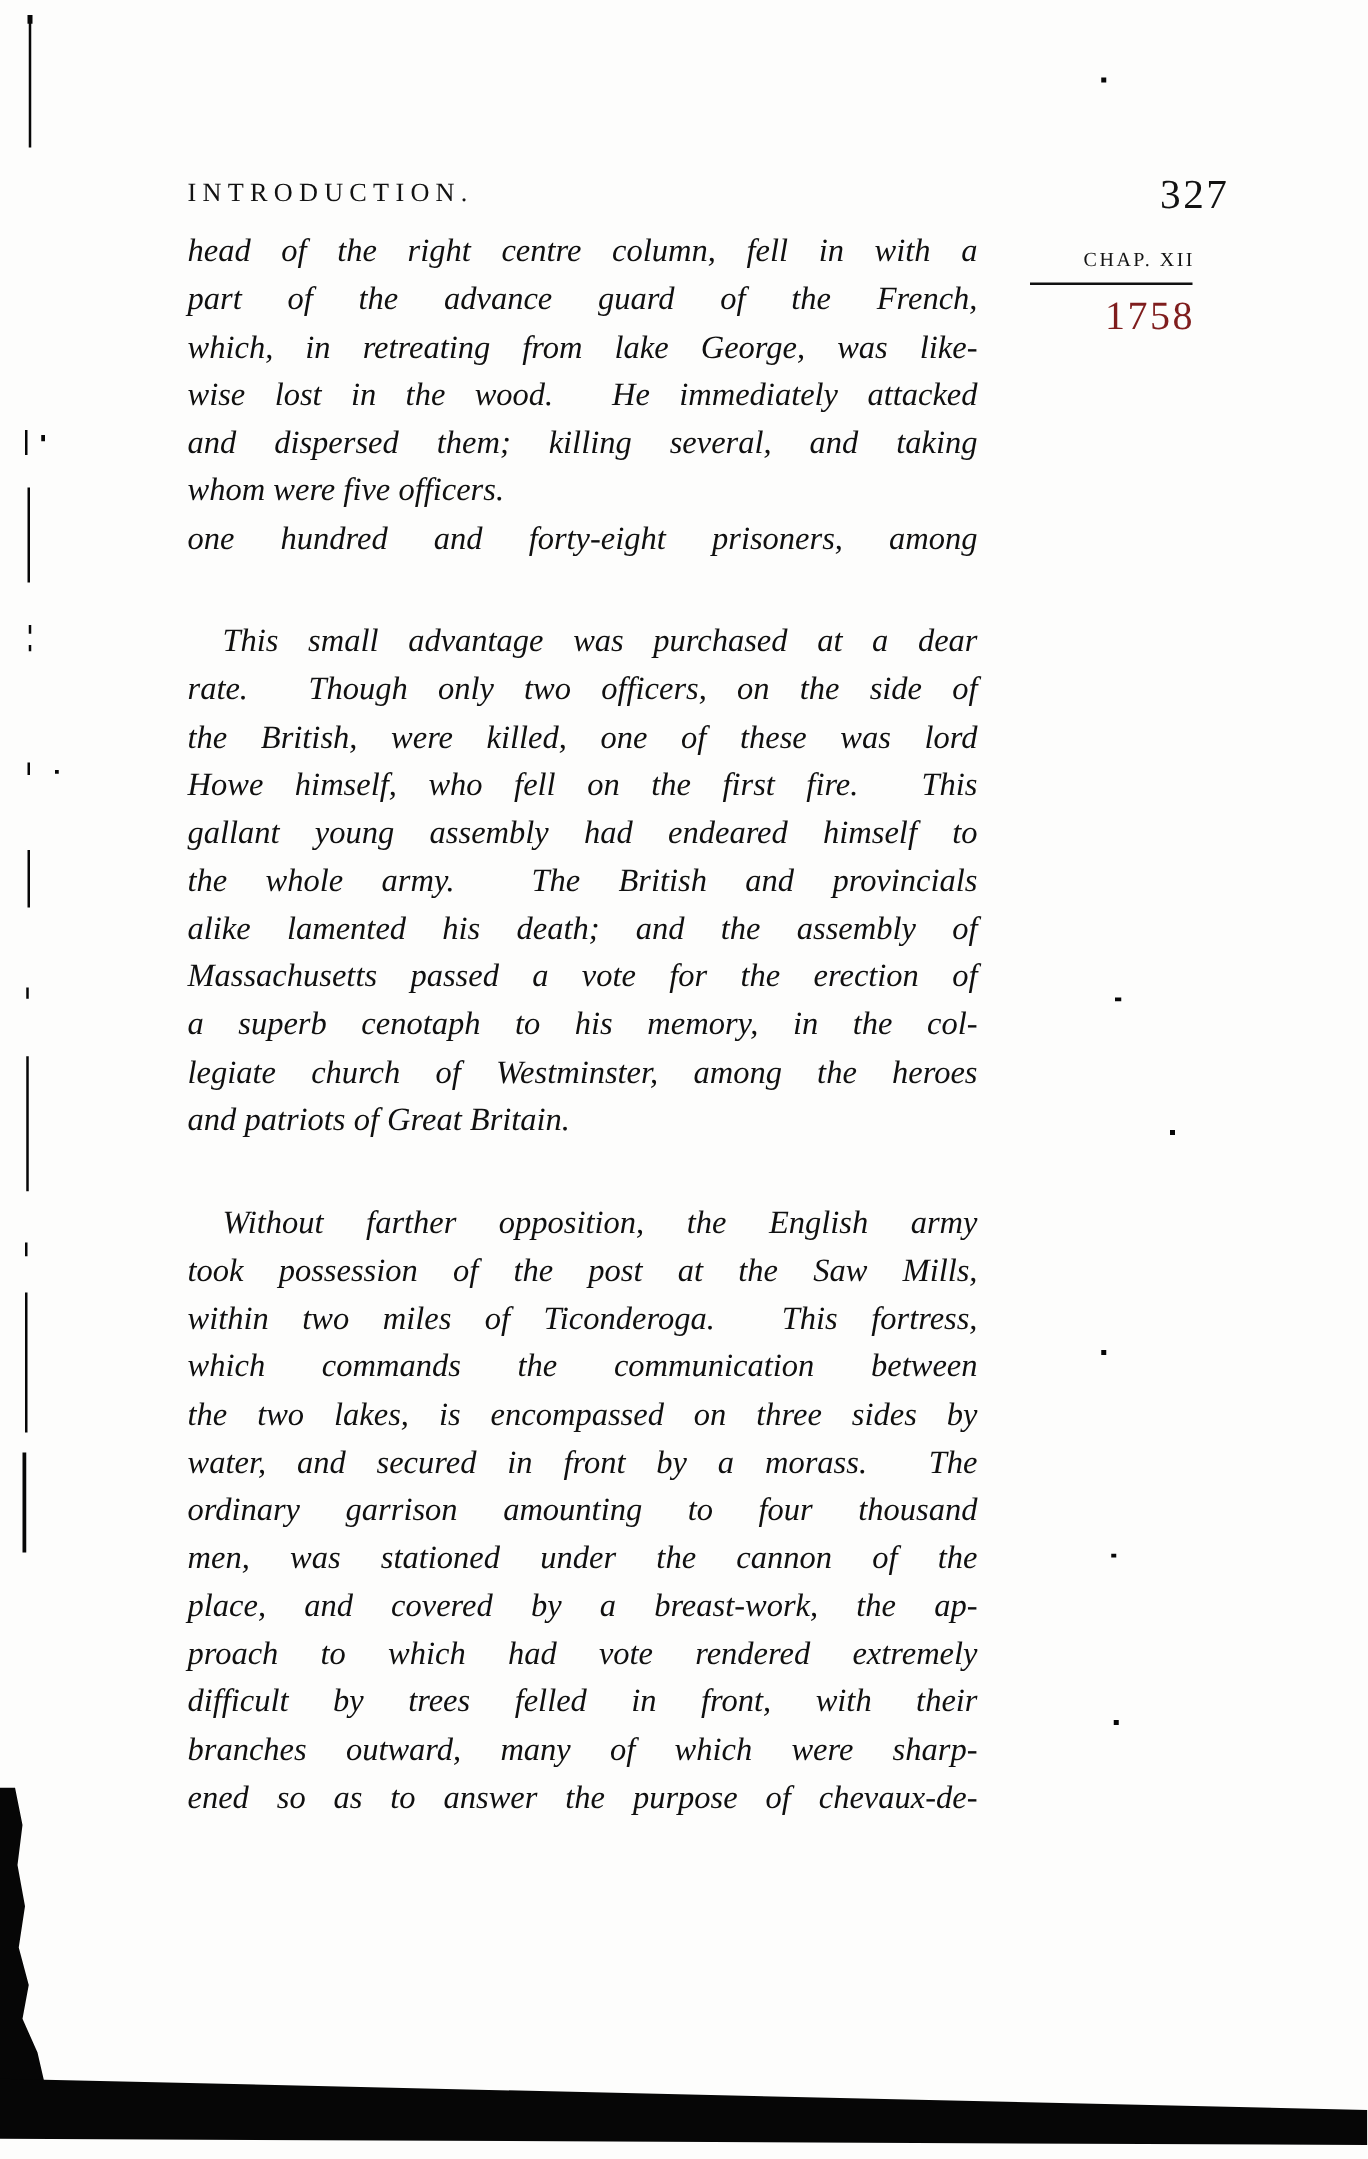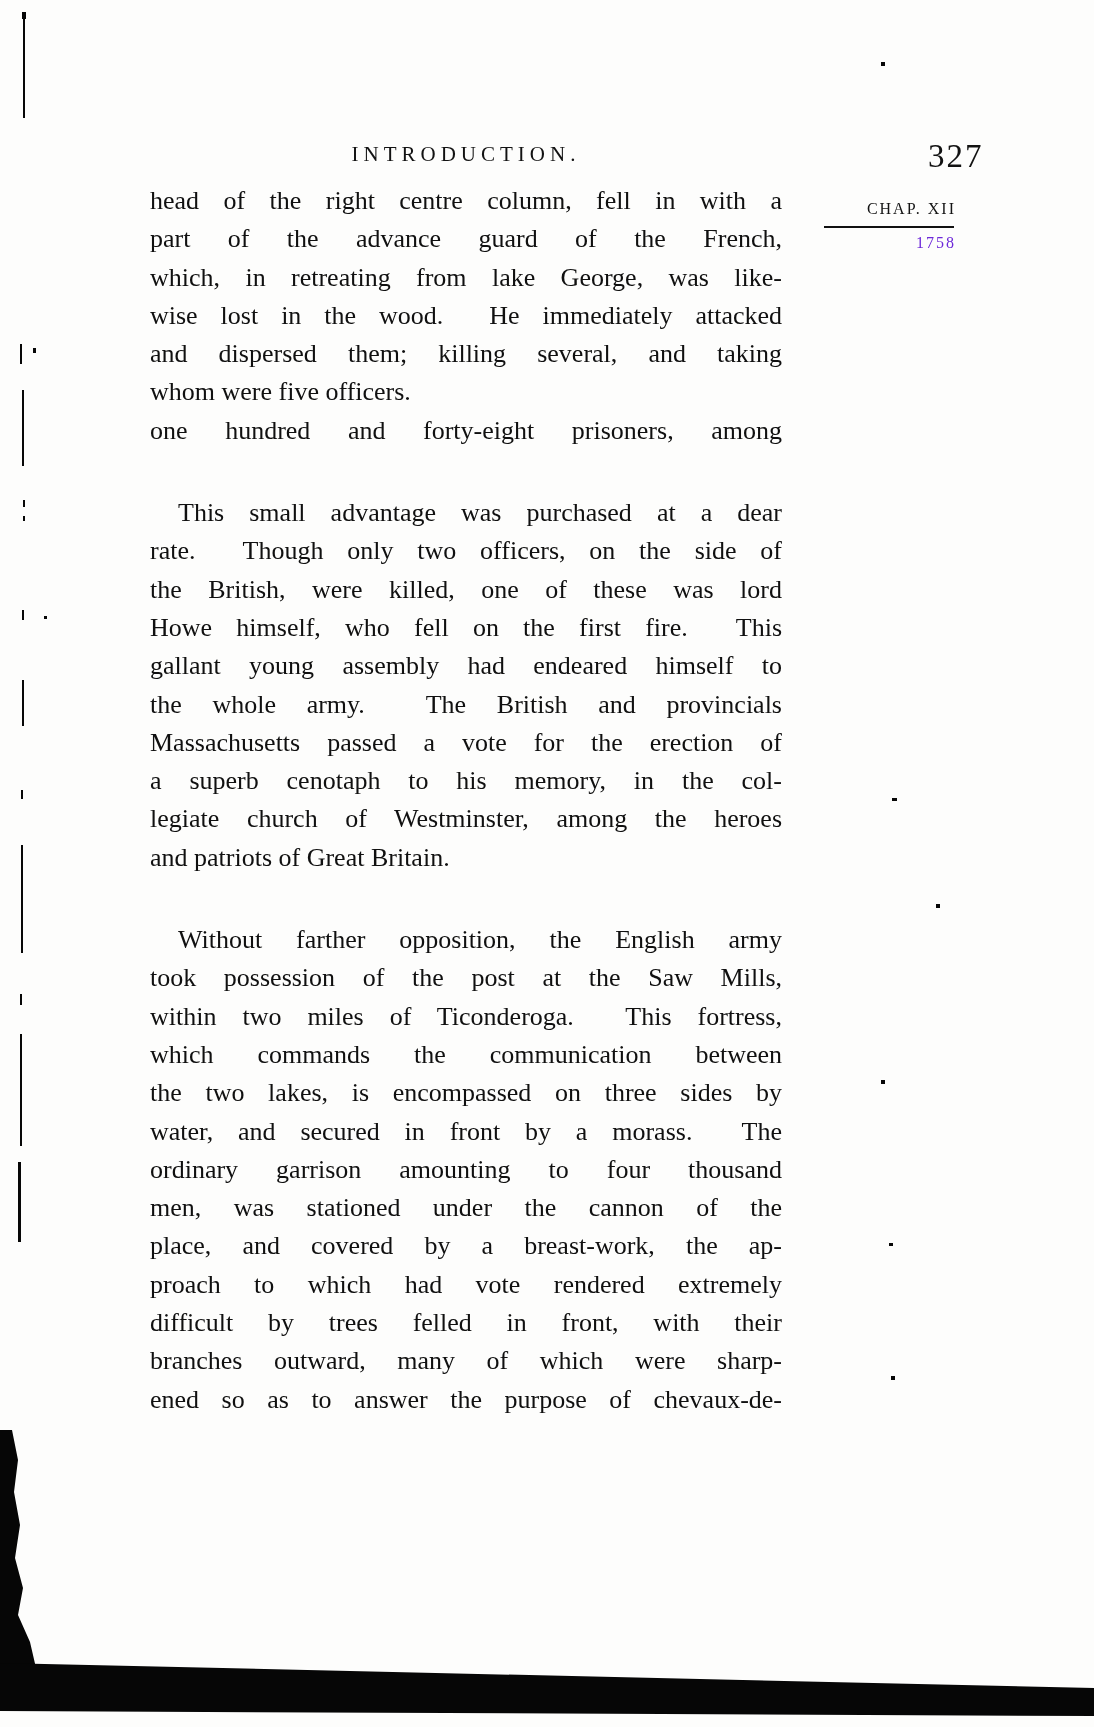--- a/index.html
+++ b/index.html
@@ -8,38 +8,38 @@
     background:#ffffff;
     font-family:"Liberation Serif","DejaVu Serif",serif;
   }
   .scan-page {
     position:relative; width:1094px; height:1727px;
     background:#fdfdfc; overflow:hidden; color:#0e0e0e;
   }
   
   .running-header {
     position:absolute; left:150px; top:142px; width:632px;
-    text-align:center; font-size:21px; letter-spacing:5px;
+    font-size:21px; letter-spacing:5px;
     color:#121212; white-space:nowrap;
   }
   .page-number {
     position:absolute; left:880px; top:138px; width:70px;
     font-size:33px; letter-spacing:2px; color:#121212;margin-left:48px;
   }
   
   .margin-note { position:absolute; left:824px; top:200px; width:132px; text-align:right; }
   .margin-chapter { font-size:16px; letter-spacing:2px; color:#141414; white-space:nowrap; }
   .margin-rule { border:none; border-top:2.5px solid #111; margin:8px 0 6px 0; width:130px; }
-  .margin-year { font-size:16px; letter-spacing:2px; color:#6d28d9; }
+  .margin-year { font-size:32px; letter-spacing:2px; color:#7f1d1d; }
   
   .body-text {
     position:absolute; left:150px; top:182px; width:632px;
     font-size:26px; line-height:38.3px; color:#101010;
   }
-  .line { text-align:justify; text-align-last:justify; }
+  .line { text-align:justify; text-align-last:justify;font-style:italic; }
   .line.para-end { text-align-last:left; }
   .line.indent { text-indent:28px;margin-top:44px; }
   
   .artifact { position:absolute; background:#070707; }
   .bottom-scan { position:absolute; left:0; top:1430px; width:1094px; height:297px; }
 </style>
 </head>
 <body>
 
 <div class="scan-page">
@@ -60,20 +60,21 @@
     <div class="line">wise lost in the wood.&nbsp; He immediately attacked</div>
     <div class="line">and dispersed them; killing several, and taking</div>
     <div class="line para-end">whom were five officers.</div>
     <div class="line">one hundred and forty-eight prisoners, among</div>
     <div class="line indent">This small advantage was purchased at a dear</div>
     <div class="line">rate.&nbsp; Though only two officers, on the side of</div>
     <div class="line">the British, were killed, one of these was lord</div>
     <div class="line">Howe himself, who fell on the first fire.&nbsp; This</div>
     <div class="line">gallant young assembly had endeared himself to</div>
     <div class="line">the whole army.&nbsp; The British and provincials</div>
+    <div class="line">alike lamented his death; and the assembly of</div>
     <div class="line">Massachusetts passed a vote for the erection of</div>
     <div class="line">a superb cenotaph to his memory, in the col-</div>
     <div class="line">legiate church of Westminster, among the heroes</div>
     <div class="line para-end">and patriots of Great Britain.</div>
     <div class="line indent">Without farther opposition, the English army</div>
     <div class="line">took possession of the post at the Saw Mills,</div>
     <div class="line">within two miles of Ticonderoga.&nbsp; This fortress,</div>
     <div class="line">which commands the communication between</div>
     <div class="line">the two lakes, is encompassed on three sides by</div>
     <div class="line">water, and secured in front by a morass.&nbsp; The</div>

